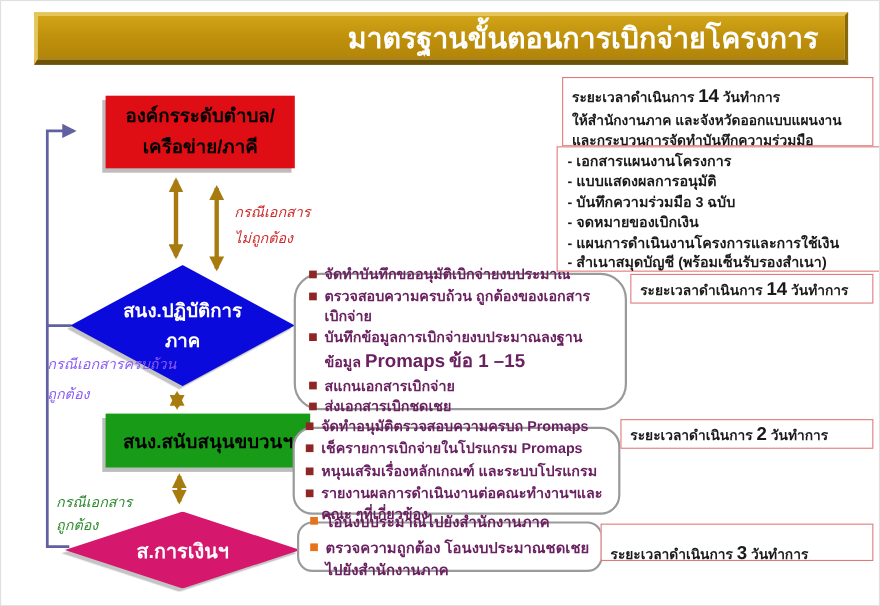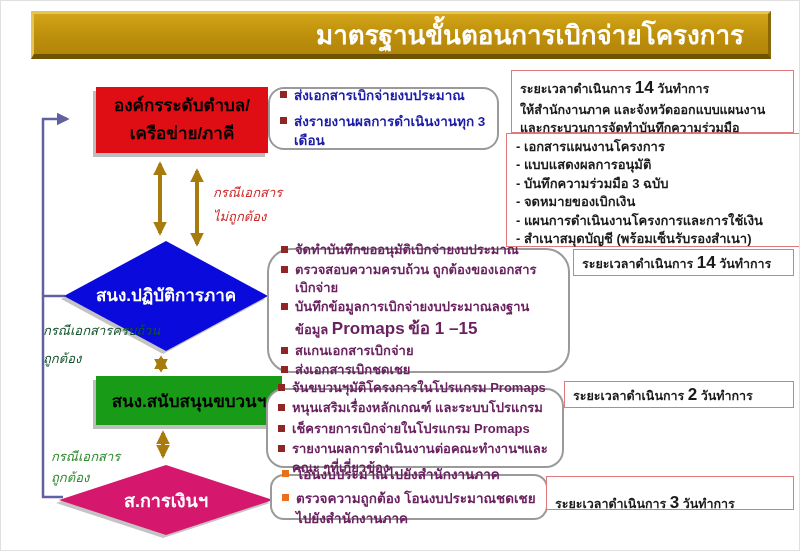--- a/index.html
+++ b/index.html
@@ -15,21 +15,21 @@
     color:#ffffff;font-weight:bold;font-size:26px;}
 
   
   .node-rect{position:absolute;display:flex;flex-direction:column;align-items:center;justify-content:center;
     color:#000000;font-weight:bold;text-align:left;box-shadow:-3px 4px 0 #bdbdbd;margin-left:20px;}
   #node-org{left:75px;top:86px;width:172px;height:66px;background:#df0d14;font-size:17px;line-height:1.65;}
   #node-support{left:75px;top:375px;width:186px;height:49px;background:#189c18;font-size:17px;}
 
   .diamond-wrap{position:absolute;filter:drop-shadow(-3px 3px 0 #c4c4c4);}
   .diamond{width:100%;height:100%;clip-path:polygon(50% 0,100% 50%,50% 100%,0 50%);
-    display:flex;flex-direction:row;align-items:center;justify-content:center;
+    display:flex;flex-direction:column;align-items:center;justify-content:center;
     color:#fff;font-weight:bold;text-align:center;}
   #node-regional{left:63px;top:240px;width:204px;height:110px;}
   #node-regional .diamond{background:#0a0adc;font-size:17px;line-height:1.6;}
   #node-finance{left:58px;top:464px;width:214px;height:70px;}
   #node-finance .diamond{background:#d5186e;font-size:18px;}
 
   
   .task-box{position:absolute;background:#fff;border:2px solid #9a9a9a;box-sizing:border-box;
     display:flex;flex-direction:column;justify-content:center;}
   .task-box .li{display:flex;align-items:flex-start;gap:7px;font-weight:bold;}
@@ -56,21 +56,21 @@
   #dur-1{left:510px;top:69px;width:283px;height:63px;padding:4px 8px;line-height:1.5;}
   #dur-2{left:572px;top:248px;width:221px;height:27px;padding:3px 8px;}
   #dur-3{left:563px;top:380px;width:230px;height:27px;padding:3px 8px;}
   #dur-4{left:545px;top:475px;width:248px;height:26px;padding:16px 8px;}
   #box-documents{left:505px;top:132px;width:333px;height:114px;padding:4px 9px;line-height:1.42;font-size:13px;}
 
   
   .edge-label{position:absolute;font-style:italic;font-size:13px;line-height:1.3;}
   #label-incorrect{left:212px;top:184px;color:#cc2a2a;}
   #label-incorrect div{margin-bottom:7px;}
-  #label-complete{left:42px;top:322px;color:#14532d;}
+  #label-complete{left:42px;top:322px;color:#8b5cf6;}
   #label-complete div{margin-bottom:11px;}
   #label-correct{left:50px;top:448px;color:#2e8b2e;}
   #label-correct div{margin-bottom:4px;}
 
   #connectors{position:absolute;left:0;top:0;pointer-events:none;}
 </style>
 </head>
 <body>
 
 <div id="slide">
@@ -132,30 +132,20 @@
   </div>
   <div id="label-complete" class="edge-label">
     <div>กรณีเอกสารครบถ้วน</div>
     <div>ถูกต้อง</div>
   </div>
   <div id="label-correct" class="edge-label">
     <div>กรณีเอกสาร</div>
     <div>ถูกต้อง</div>
   </div>
 
-  <div id="box-org-tasks" class="task-box">
-    <div class="li">
-      <span class="sq"></span>
-      <span>ส่งเอกสารเบิกจ่ายงบประมาณ</span>
-    </div>
-    <div class="li">
-      <span class="sq"></span>
-      <span>ส่งรายงานผลการดำเนินงานทุก 3 เดือน</span>
-    </div>
-  </div>
 
   <div id="box-regional-tasks" class="task-box">
     <div class="li">
       <span class="sq"></span>
       <span>จัดทำบันทึกขออนุมัติเบิกจ่ายงบประมาณ</span>
     </div>
     <div class="li">
       <span class="sq"></span>
       <span>ตรวจสอบความครบถ้วน  ถูกต้องของเอกสารเบิกจ่าย</span>
     </div>
@@ -171,29 +161,29 @@
     </div>
     <div class="li">
       <span class="sq"></span>
       <span>ส่งเอกสารเบิกชดเชย</span>
     </div>
   </div>
 
   <div id="box-support-tasks" class="task-box">
     <div class="li">
       <span class="sq"></span>
-      <span>จันขบวนฯุมัติโครงการในโปรแกรม Promaps</span>
+      <span>จัดทำอนุมัติตรวจสอบความครบถ Promaps</span>
+    </div>
+    <div class="li">
+      <span class="sq"></span>
+      <span>เช็ครายการเบิกจ่ายในโปรแกรม Promaps</span>
     </div>
     <div class="li">
       <span class="sq"></span>
       <span>หนุนเสริมเรื่องหลักเกณฑ์ และระบบโปรแกรม</span>
-    </div>
-    <div class="li">
-      <span class="sq"></span>
-      <span>เช็ครายการเบิกจ่ายในโปรแกรม Promaps</span>
     </div>
     <div class="li">
       <span class="sq"></span>
       <span>รายงานผลการดำเนินงานต่อคณะทำงานฯและคณะ ๆที่เกี่ยวข้อง</span>
     </div>
   </div>
 
   <div id="box-finance-tasks" class="task-box">
     <div class="li">
       <span class="sq orange"></span>

